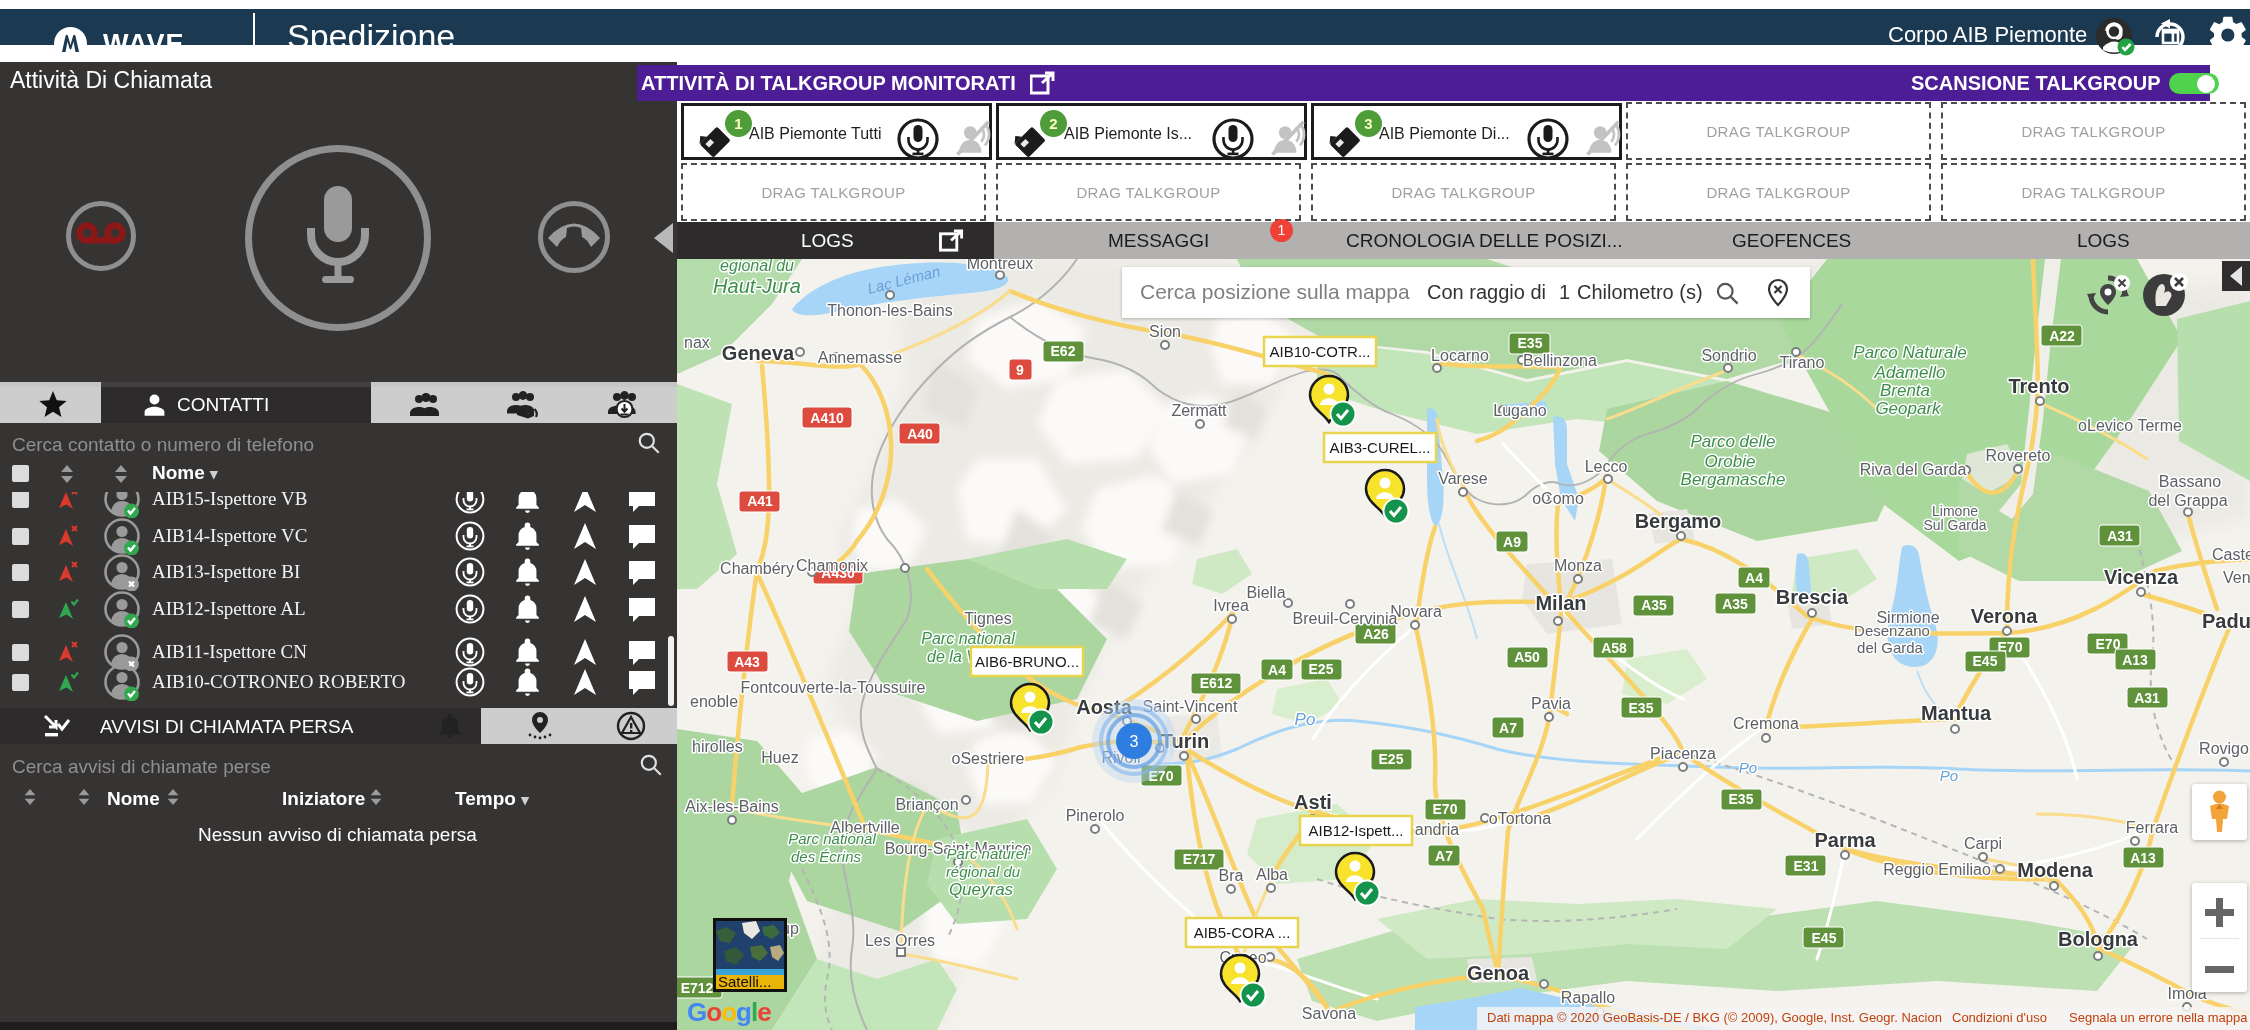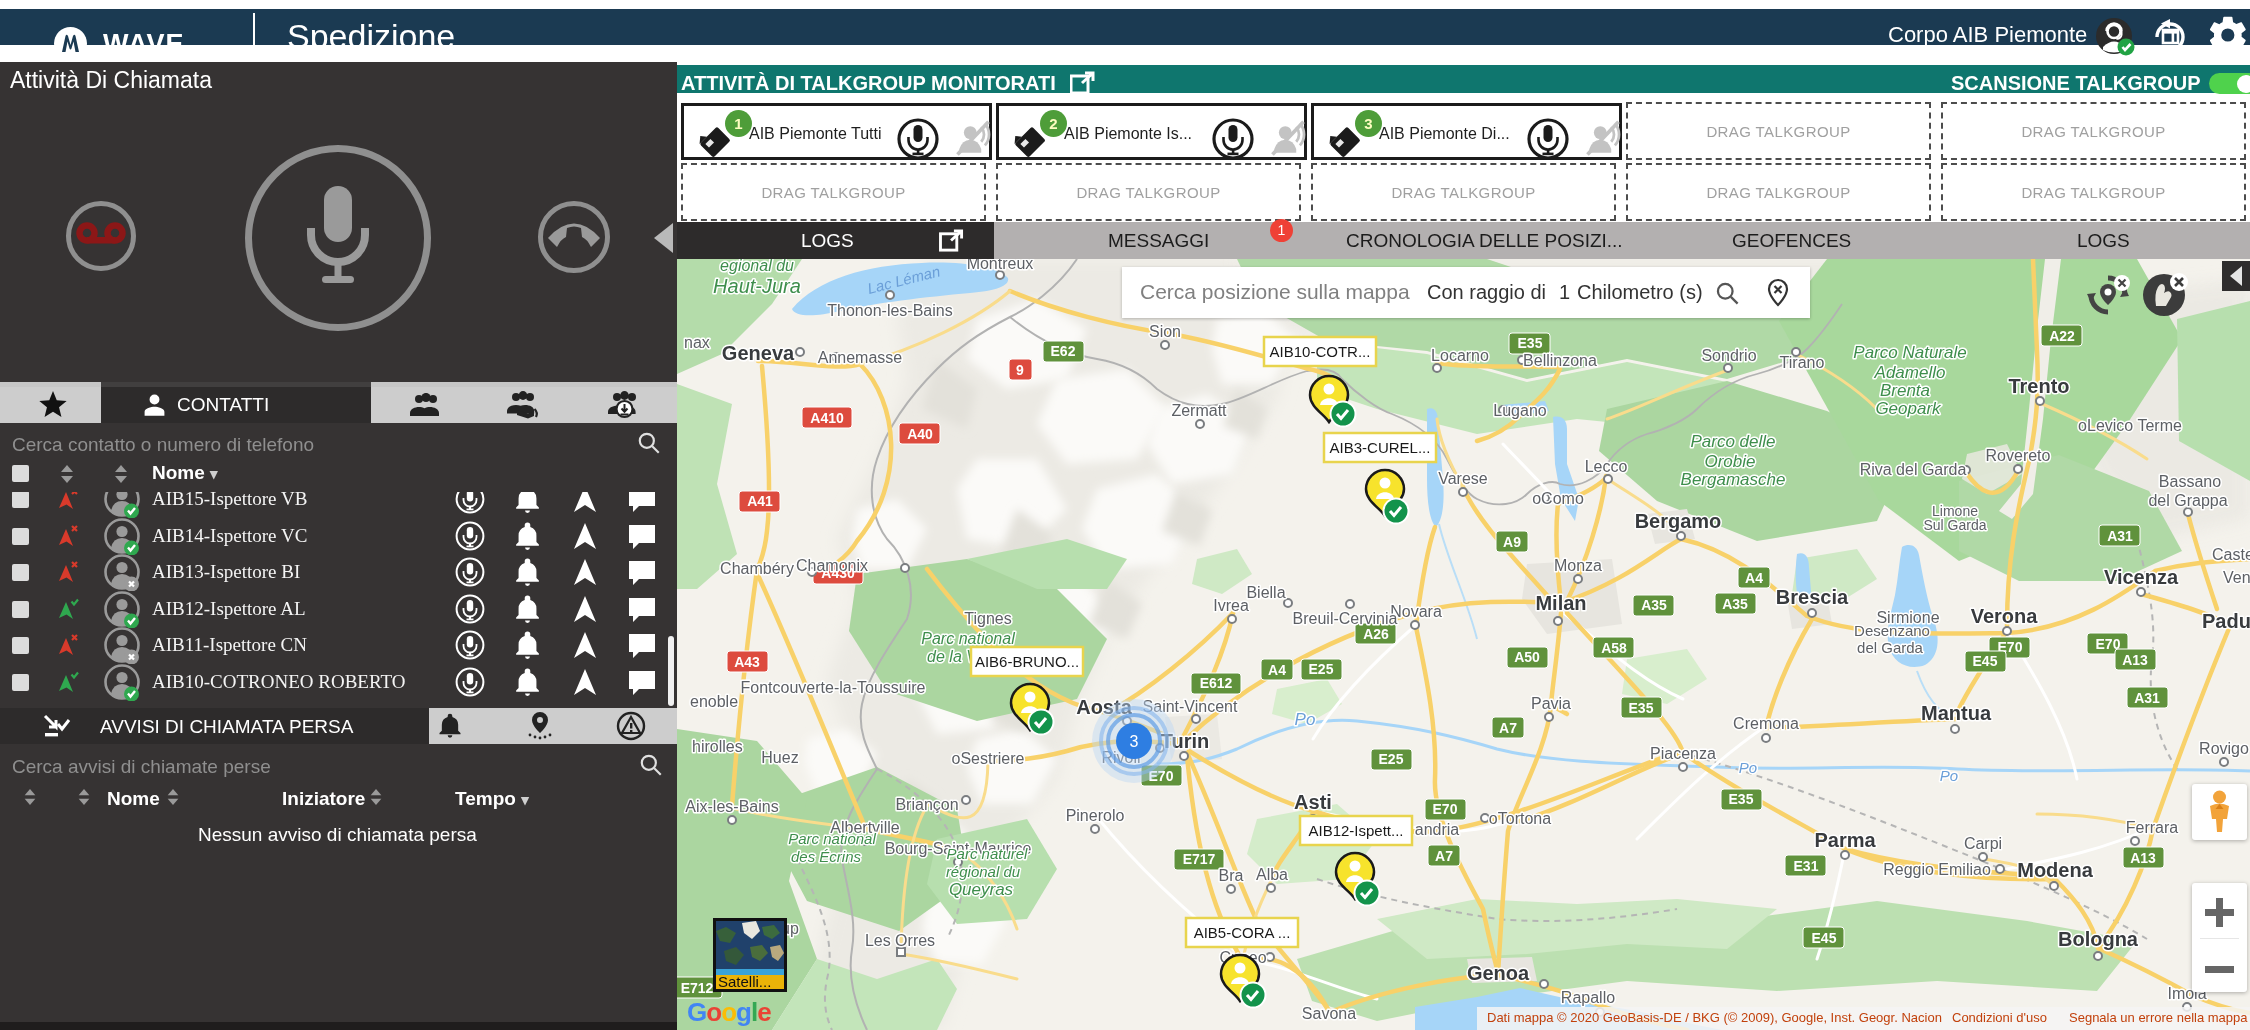--- a/index.html
+++ b/index.html
@@ -21,21 +21,21 @@
 
 .tabrow{position:absolute;left:0;width:677px;height:36px;background:#cdcdcd;padding-left:33px;}
 .tabdark{position:absolute;top:0;height:36px;background:#2d2b2b;color:#fff;}
 
 .searchph{color:#8f8f8f;font-size:19px;}
 
 .hdrtxt{color:#fff;font-size:19px;font-weight:bold;}
 .cbx{position:absolute;width:17px;height:17px;background:#dcdcdc;border-radius:2px;}
 .rowname{color:#f4f4f4;font-size:19px;white-space:nowrap;}
 
-#tgheader{position:absolute;left:677px;top:65px;width:1573px;height:28px;background:#0f766e;}
+#tgheader{position:absolute;left:637px;top:65px;width:1573px;height:36px;background:#4c1d95;}
 #tgheader .t1{position:absolute;left:4px;top:7px;color:#fff;font-size:20px;font-weight:bold;}
 #tgheader .t2{position:absolute;left:1274px;top:7px;color:#fff;font-size:20px;font-weight:bold;}
 #cards{position:absolute;left:677px;top:101px;width:1573px;height:121px;background:#fff;}
 .card{position:absolute;background:#fff;border:3px solid #1b1b1b;box-sizing:border-box;}
 .slot{position:absolute;background:#fff;border:2px dashed #4c4c4c;box-sizing:border-box;color:#a0a0a0;font-size:15px;letter-spacing:.4px;display:flex;align-items:center;justify-content:center;}
 .cardname{position:absolute;font-size:16px;color:#1e1e1e;white-space:nowrap;}
 .badge{position:absolute;width:27px;height:27px;border-radius:50%;background:#4e9d39;color:#fdfdc0;font-size:15px;font-weight:bold;text-align:center;line-height:27px;}
 #tabs{position:absolute;left:677px;top:222px;width:1573px;height:37px;background:#b3b0b0;}
 #tabs .dark{position:absolute;left:0;top:0;width:317px;height:37px;background:#2d2b2b;}
 #tabs .lbl{position:absolute;top:8px;color:#1c1c1c;font-size:19px;white-space:nowrap;}
@@ -296,21 +296,21 @@
           <svg class="abs" style="left:514px;top:4px" width="27" height="29" viewBox="0 0 24 26">
             <path fill="#fff" d="M12 25a2.2 2.2 0 0 0 2.2-2.2h-4.4A2.2 2.2 0 0 0 12 25zm8-7v-6a8 8 0 0 0-5.5-7.6V3a2.5 2.5 0 0 0-5 0v1.4A8 8 0 0 0 4 12v6l-2.2 2.2v1.1h20.4v-1.1z"></path>
           </svg>
           <svg class="abs" style="left:572px;top:4px" width="26" height="28" viewBox="0 0 26 28">
             <path d="M13 1 L24 27 L13 20 L2 27 Z" fill="#fff"></path>
           </svg>
           <svg class="abs" style="left:627px;top:5px" width="30" height="28" viewBox="0 0 30 28">
             <path d="M2 2 h26 v18 h-16 l-6 6 v-6 h-4 z" fill="#fff"></path>
           </svg>
         </div>
-<div class="abs" style="left:0;top:135.0px;width:677px;height:37px;">
+<div class="abs" style="left:0;top:142px;width:677px;height:37px;">
           <div class="cbx" style="left:12px;top:10px;"></div>
           <svg class="abs" style="left:57px;top:6px" width="23" height="25" viewBox="0 0 23 25">
             <path d="M9 5 L16 22 L9.5 17.5 L2 21 Z" fill="#d93a2b"></path>
             <path d="M15 2 l5 5 M20 2 l-5 5" stroke="#d93a2b" stroke-width="2.2" fill="none"></path>
           </svg>
           <svg class="abs" style="left:104px;top:%TOP%px" width="37" height="37" viewBox="0 0 37 37">
             <circle cx="18" cy="18" r="16.5" fill="none" stroke="#9a9a9a" stroke-width="2.6"></circle>
             <circle cx="18" cy="13.5" r="5.6" fill="#9a9a9a"></circle>
             <path d="M7 30 q2-10 11-10 q9 0 11 10 a16.5 16.5 0 0 1 -22 0z" fill="#9a9a9a"></path>
             <circle cx="27.5" cy="30" r="7.5" fill="#9a9a9a"></circle>
@@ -363,21 +363,21 @@
           </svg>
           <svg class="abs" style="left:627px;top:5px" width="30" height="28" viewBox="0 0 30 28">
             <path d="M2 2 h26 v18 h-16 l-6 6 v-6 h-4 z" fill="#fff"></path>
           </svg>
         </div>
 </div>
 
     <div class="abs" style="left:668px;top:574px;width:6px;height:70px;background:#f0f0f0;border-radius:3px;"></div>
 
     <div class="abs" style="left:0;top:646px;width:677px;height:36px;background:#cdcdcd;" id="avvbar">
-      <div class="tabdark" style="left:0;width:429px;">
+      <div class="tabdark" style="left:0;width:481px;">
         <svg class="abs" style="left:42px;top:6px" width="30" height="24" viewBox="0 0 30 24">
             <path d="M3 2 L14 13 L14 6 M14 13 L7 13" stroke="#fff" stroke-width="3" fill="none"></path>
             <path d="M16 10 l4 5 7-9" stroke="#fff" stroke-width="3" fill="none"></path>
             <rect x="3" y="19" width="13" height="3.4" fill="#fff"></rect>
           </svg>
         <div class="abs" style="left:100px;top:8px;color:#fff;font-size:19px;">AVVISI DI CHIAMATA PERSA</div>
       </div>
       <svg class="abs" style="left:436px;top:4px" width="28" height="28" viewBox="0 0 24 24">
           <path fill="#222" d="M12 22a2 2 0 0 0 2-2h-4a2 2 0 0 0 2 2zm7-6v-5a7 7 0 0 0-5-6.7V3.5a2 2 0 0 0-4 0v.8A7 7 0 0 0 5 11v5l-2 2v1h18v-1z"></path>
         </svg>

